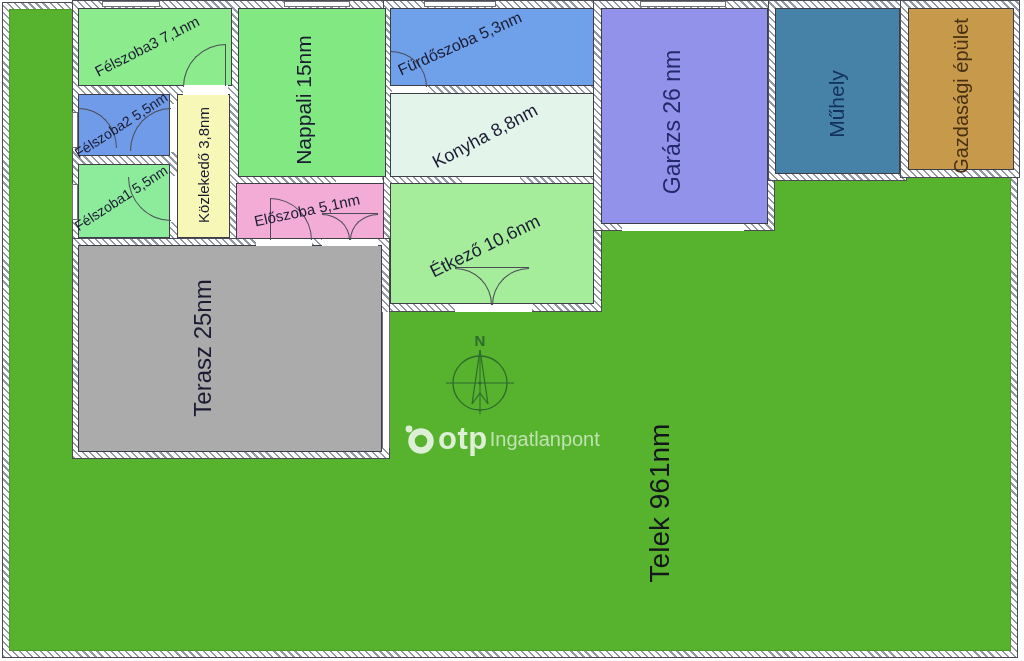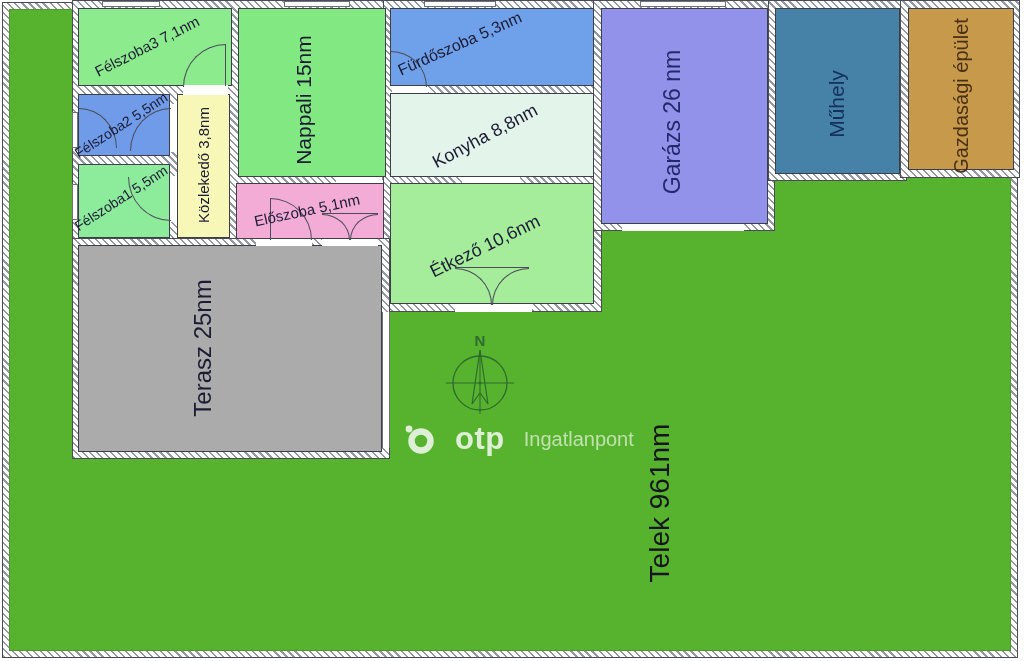--- a/index.html
+++ b/index.html
@@ -99,21 +99,21 @@
   #lbl-garazs{left:672px;top:122px;font-size:23px;transform:translate(-50%,-50%) rotate(-90deg);}
   #lbl-muhely{left:836px;top:104px;font-size:21px;transform:translate(-50%,-50%) rotate(-90deg);}
   #lbl-gazdasagi{left:961px;top:96px;font-size:20px;transform:translate(-50%,-50%) rotate(-90deg);}
   #lbl-terasz{left:203px;top:348px;font-size:24px;transform:translate(-50%,-50%) rotate(-90deg);}
   #lbl-telek{left:660px;top:503px;font-size:28px;color:#15151d;transform:translate(-50%,-50%) rotate(-90deg);}
 
   
   #compass{left:442px;top:332px;width:76px;height:84px;}
 
   
-  #watermark{left:404px;top:421px;height:36px;display:flex;align-items:center;gap:19px;}
+  #watermark{left:404px;top:421px;height:36px;display:flex;align-items:center;gap:2px;}
   #wm-brand{font-size:31px;font-weight:bold;letter-spacing:.5px;color:rgba(255,255,255,.8);}
   #wm-suffix{font-size:20px;color:rgba(255,255,255,.62);}
 </style>
 </head>
 <body>
 
 <div class="canvas">
 
   <div id="lot" class="hatch">
     <div id="lawn" style="background-color: rgb(87, 178, 46);"></div>

